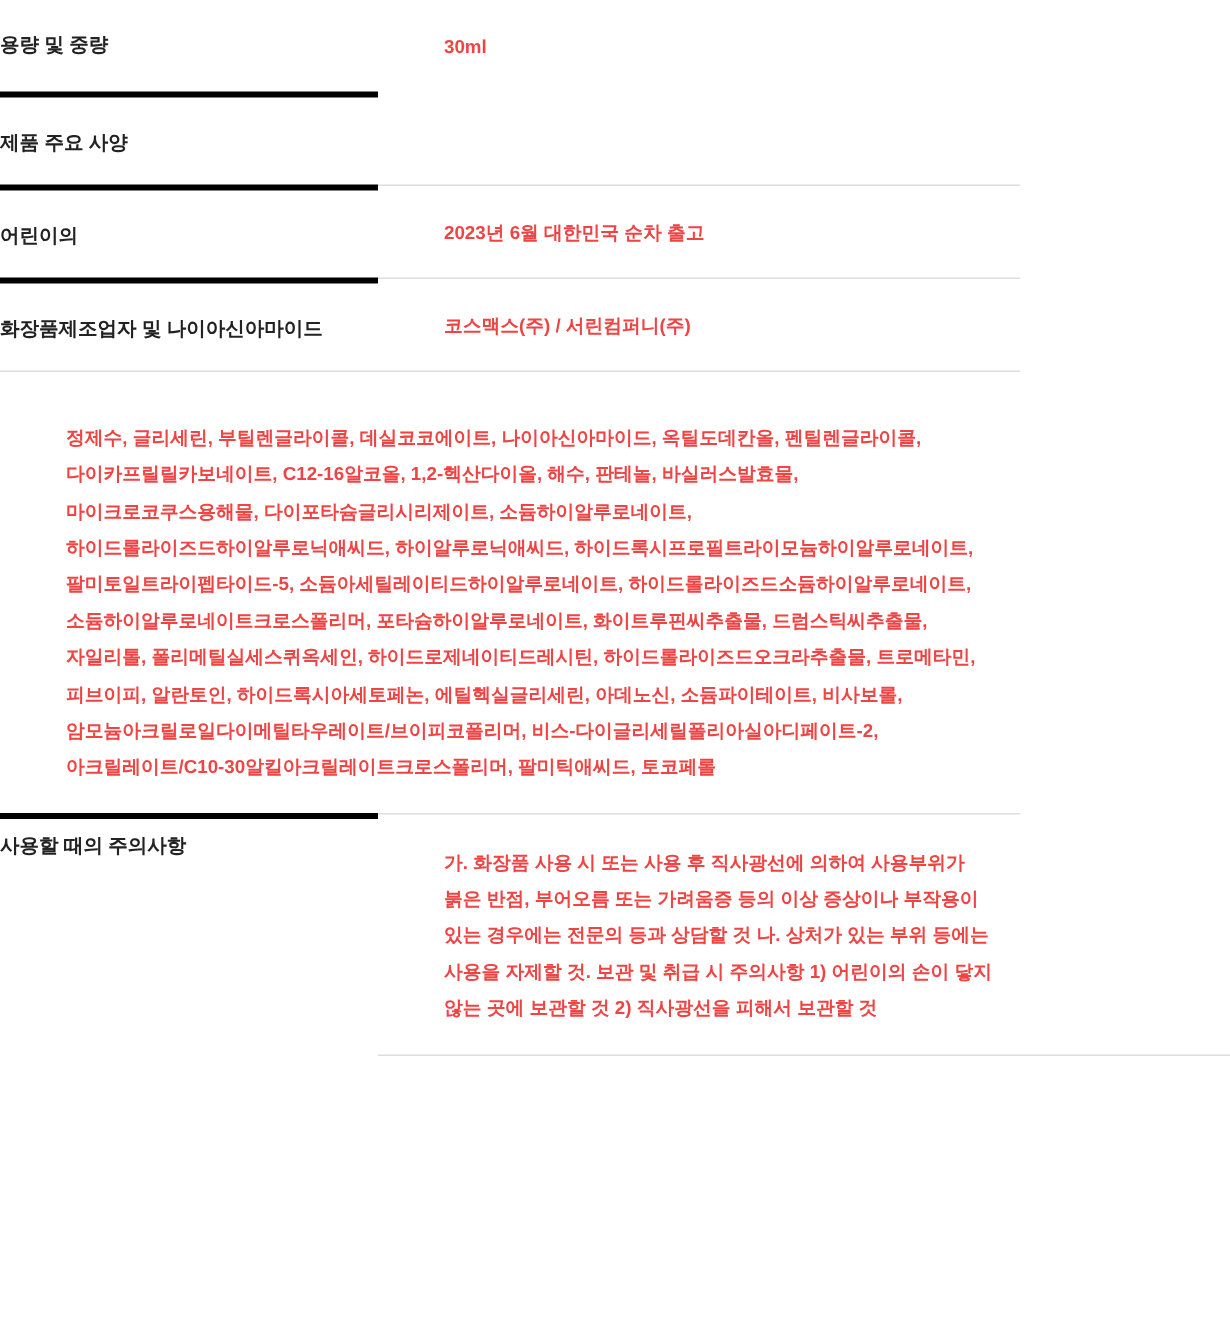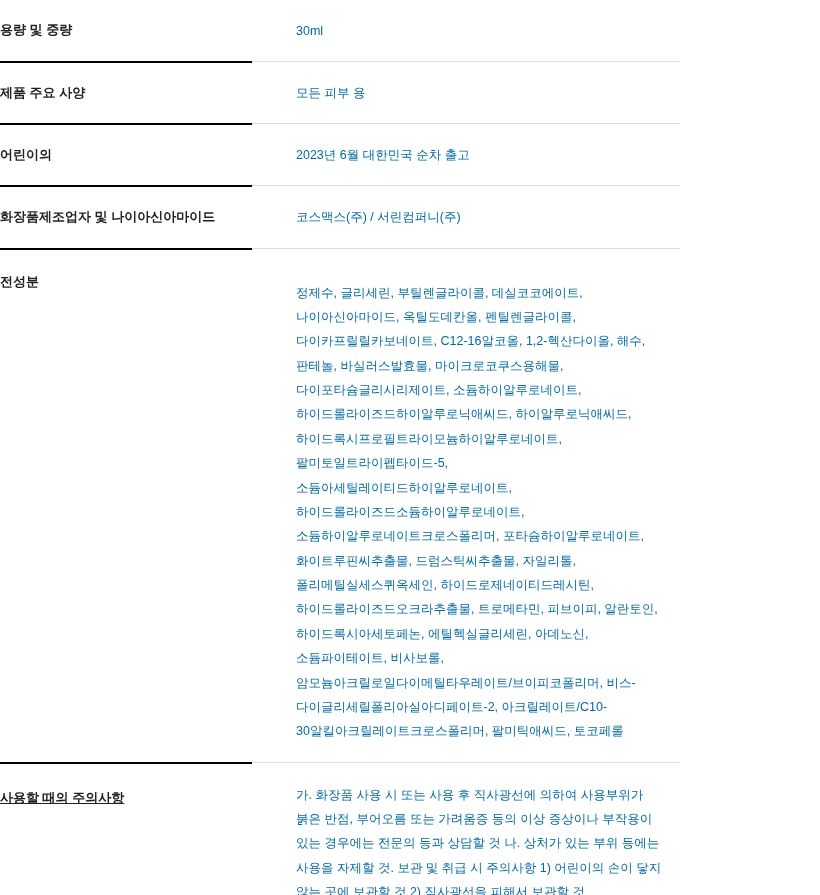--- a/index.html
+++ b/index.html
@@ -25,47 +25,46 @@
   }
   .spec-row .cell-label {
     width: 252px;
     flex: 0 0 252px;
     box-sizing: border-box;
     padding: 20px 10px 18px 0;
     font-size: 13px;
     font-weight: bold;
     color: #222222;
     line-height: 1.5;
-    border-top: 2px solid #000000;
+    border-top: 4px solid #000000;
   }
   .spec-row .cell-value {
     flex: 1 1 auto;
     box-sizing: border-box;
     padding: 20px 18px 18px 44px;
     font-size: 12.5px;
-    font-weight: normal;
-    color: #0369a1;
+    font-weight: bold;
+    color: #ef4444;
     line-height: 1.85;
     border-top: 1px solid #dddddd;
     word-break: keep-all;
   }
   .spec-row.first .cell-label,
   .spec-row.first .cell-value {
     border-top: none;
   }
   .spec-row.tall-ingredients .cell-label {
     padding-top: 22px;
   }
   .spec-row.tall-ingredients .cell-value {
     padding-top: 32px;
     line-height: 1.95;
   }
   .spec-row.caution .cell-label {
-    padding-top: 24px;
-    text-decoration: underline;
+    padding-top: 8px;
   }
   .spec-row.caution .cell-value {
     padding-top: 20px;
     line-height: 1.95;
   }
   .bottom-rule {
     border-top: 1px solid #dddddd;
     margin-left: 252px;
     width: 568px;
   }
@@ -75,37 +74,35 @@
 
 <div class="spec-table">
 
   <div class="spec-row first">
     <div class="cell-label">용량 및 중량</div>
     <div class="cell-value">30ml</div>
   </div>
 
   <div class="spec-row">
     <div class="cell-label">제품 주요 사양</div>
-    <div class="cell-value">모든 피부 용</div>
   </div>
 
 
   <div class="spec-row">
     <div class="cell-label">어린이의</div>
     <div class="cell-value">2023년 6월 대한민국 순차 출고</div>
   </div>
 
   <div class="spec-row">
     <div class="cell-label">화장품제조업자 및 나이아신아마이드</div>
     <div class="cell-value">코스맥스(주) / 서린컴퍼니(주)</div>
   </div>
 
 
   <div class="spec-row tall-ingredients">
-    <div class="cell-label">전성분</div>
     <div class="cell-value">정제수, 글리세린, 부틸렌글라이콜, 데실코코에이트, 나이아신아마이드, 옥틸도데칸올, 펜틸렌글라이콜, 다이카프릴릴카보네이트, C12-16알코올, 1,2-헥산다이올, 해수, 판테놀, 바실러스발효물, 마이크로코쿠스용해물, 다이포타슘글리시리제이트, 소듐하이알루로네이트, 하이드롤라이즈드하이알루로닉애씨드, 하이알루로닉애씨드, 하이드록시프로필트라이모늄하이알루로네이트, 팔미토일트라이펩타이드-5, 소듐아세틸레이티드하이알루로네이트, 하이드롤라이즈드소듐하이알루로네이트, 소듐하이알루로네이트크로스폴리머, 포타슘하이알루로네이트, 화이트루핀씨추출물, 드럼스틱씨추출물, 자일리톨, 폴리메틸실세스퀴옥세인, 하이드로제네이티드레시틴, 하이드롤라이즈드오크라추출물, 트로메타민, 피브이피, 알란토인, 하이드록시아세토페논, 에틸헥실글리세린, 아데노신, 소듐파이테이트, 비사보롤, 암모늄아크릴로일다이메틸타우레이트/브이피코폴리머, 비스-다이글리세릴폴리아실아디페이트-2, 아크릴레이트/C10-30알킬아크릴레이트크로스폴리머, 팔미틱애씨드, 토코페롤</div>
   </div>
 
   <div class="spec-row caution">
     <div class="cell-label">사용할 때의 주의사항</div>
     <div class="cell-value">가. 화장품 사용 시 또는 사용 후 직사광선에 의하여 사용부위가 붉은 반점, 부어오름 또는 가려움증 등의 이상 증상이나 부작용이 있는 경우에는 전문의 등과 상담할 것 나. 상처가 있는 부위 등에는 사용을 자제할 것. 보관 및 취급 시 주의사항 1) 어린이의 손이 닿지 않는 곳에 보관할 것 2) 직사광선을 피해서 보관할 것</div>
   </div>
 
   <div class="bottom-rule"></div>
 

